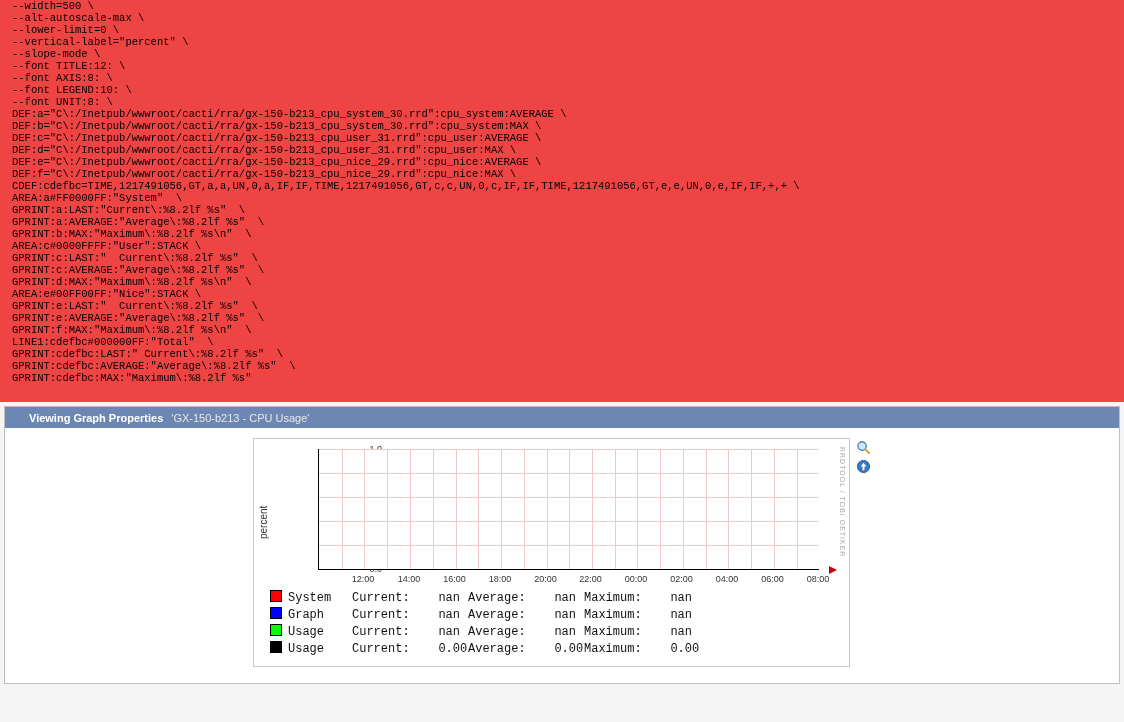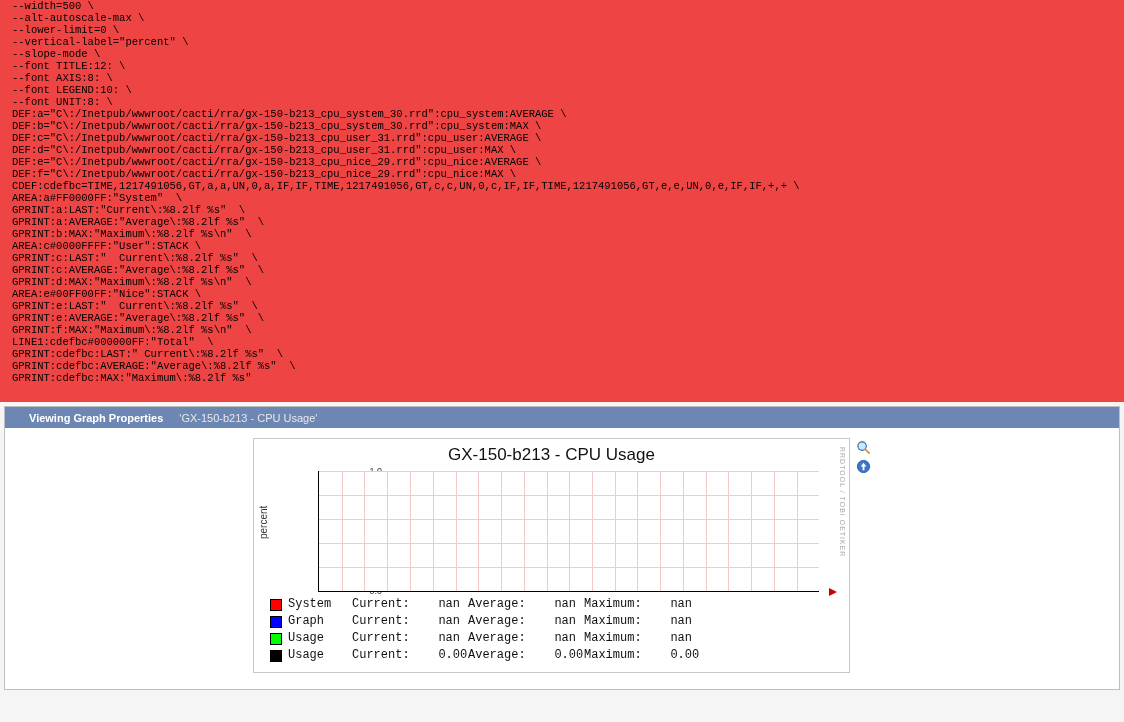--- a/index.html
+++ b/index.html
@@ -1,35 +1,35 @@
 <!DOCTYPE html>
 <html><head>
 <meta charset="utf-8">
 <style>
   html,body{margin:0;padding:0;font-family:Verdana,Geneva,sans-serif;font-size:11px;color:#000;background:#f5f5f5}
   .debug{font-family:Liberation Mono, monospace;font-size:10.5px;line-height:12px;white-space:pre;padding:0 2px 18px 12px;background:#ef4444;color:#000}
   .panel{margin:4px;background:#fff;border:1px solid #bfbfbf}
   .titlebar{background:#6d87b5;color:#fff;font-weight:bold;font-size:11px;padding:2px 24px;height:17px;display:flex;align-items:center}
-  .titlebar .sub{font-weight:normal;color:#e8e8e8;margin-left:16px}
+  .titlebar .sub{font-weight:normal;color:#e8e8e8;margin-left:8px}
   .content{padding:10px 6px 16px 6px;display:flex;align-items:flex-start;justify-content:center;gap:6px}
   .graphbox{border:1px solid #c8c8c8;background:#fff;width:595px;position:relative;padding:4px 0 6px 0}
   .graph-title{width:100%;text-align:center;font-family:Arial,sans-serif;font-size:17px;color:#111;margin-top:2px}
   .ylab{position:absolute;left:4px;top:100px;transform:rotate(-90deg);transform-origin:left top;font-size:10px;color:#333}
   .plot-wrap{position:relative;margin:6px 20px 2px 64px}
   .plot{width:500px;height:120px;border-left:1px solid #000;border-bottom:1px solid #000;background:#fff;position:relative;overflow:hidden}
   .hgrids,.vgrids{position:absolute;inset:0}
   .hline{position:absolute;left:0;right:0;border-top:1px solid #f2c9c9;height:0}
   .vline{position:absolute;top:0;bottom:0;border-left:1px solid #f2c9c9;width:0}
   .arrow{position:absolute;right:-8px;bottom:-4px;width:0;height:0;border-top:4px solid transparent;border-bottom:4px solid transparent;border-left:8px solid #c00}
   .yticks{position:absolute;left:40px;top:0;width:24px;font-size:9px;color:#333;text-align:right}
   .ytick{position:absolute;right:0}
   .xticks{position:relative;height:14px;margin-left:64px;width:500px;font-size:9px;color:#333}
   .xtick{position:absolute;top:2px;transform:translateX(-50%)}
   .legend{margin:4px 12px 2px 16px;font-family:"Courier New",monospace;font-size:12px;color:#111}
-  .lrow{display:flex;align-items:center;line-height:17px}
+  .lrow{display:flex;align-items:flex-start;line-height:17px}
   .lbox{width:10px;height:10px;border:1px solid #000;margin-right:6px;flex:0 0 auto}
   .lname{width:64px;display:inline-block}
   .lval{width:116px;display:inline-block}
   .sideicons{display:flex;flex-direction:column;gap:4px;margin-top:2px}
   .rrdtool{font-family:Arial,sans-serif;font-size:7px;letter-spacing:1px;color:#aaa;writing-mode:vertical-rl;text-orientation:mixed;position:absolute;right:3px;top:8px}
   .ico-zoom,.ico-info{width:15px;height:15px;cursor:pointer;display:block}
   .ico-zoom svg,.ico-info svg{width:15px;height:15px;display:block}
 </style>
 </head>
 <body>
@@ -69,21 +69,20 @@
 
 <div class="panel">
   <div class="titlebar">
     <span>Viewing Graph Properties</span>
     <span class="sub">'GX-150-b213 - CPU Usage'</span>
   </div>
   <div class="content">
 
     <div class="graphbox">
       <div class="rrdtool">RRDTOOL / TOBI OETIKER</div>
-      <div class="graph-title">GX-150-b213 - CPU Usage</div>
       <div class="ylab">percent</div>
 
       <div class="plot-wrap">
         <div class="yticks">
           <span class="ytick" style="top:-5px">1.0</span>
           <span class="ytick" style="top:19px">0.8</span>
           <span class="ytick" style="top:43px">0.6</span>
           <span class="ytick" style="top:67px">0.4</span>
           <span class="ytick" style="top:91px">0.2</span>
           <span class="ytick" style="top:115px">0.0</span>
@@ -116,20 +115,33 @@
             <div class="vline" style="left:77.3%"></div>
               <div class="vline" style="left:81.8%"></div>
             <div class="vline" style="left:86.4%"></div>
               <div class="vline" style="left:90.9%"></div>
             <div class="vline" style="left:95.5%"></div>
           </div>
         </div>
         <div class="arrow"></div>
       </div>
 
+      <div class="xticks">
+        <span class="xtick" style="left:9%">12:00</span>
+        <span class="xtick" style="left:18.2%">14:00</span>
+        <span class="xtick" style="left:27.3%">16:00</span>
+        <span class="xtick" style="left:36.4%">18:00</span>
+        <span class="xtick" style="left:45.5%">20:00</span>
+        <span class="xtick" style="left:54.5%">22:00</span>
+        <span class="xtick" style="left:63.6%">00:00</span>
+        <span class="xtick" style="left:72.7%">02:00</span>
+        <span class="xtick" style="left:81.8%">04:00</span>
+        <span class="xtick" style="left:90.9%">06:00</span>
+        <span class="xtick" style="left:100%">08:00</span>
+      </div>
 
       <div class="legend">
         <div class="lrow">
           <span class="lbox" style="background:#ff0000"></span>
           <span class="lname">System</span>
           <span class="lval"><span>Current:</span>&nbsp;&nbsp;&nbsp;&nbsp;<span>nan</span></span>
           <span class="lval"><span>Average:</span>&nbsp;&nbsp;&nbsp;&nbsp;<span>nan</span></span>
           <span class="lval"><span>Maximum:</span>&nbsp;&nbsp;&nbsp;&nbsp;<span>nan</span></span>
         </div>
         <div class="lrow">

